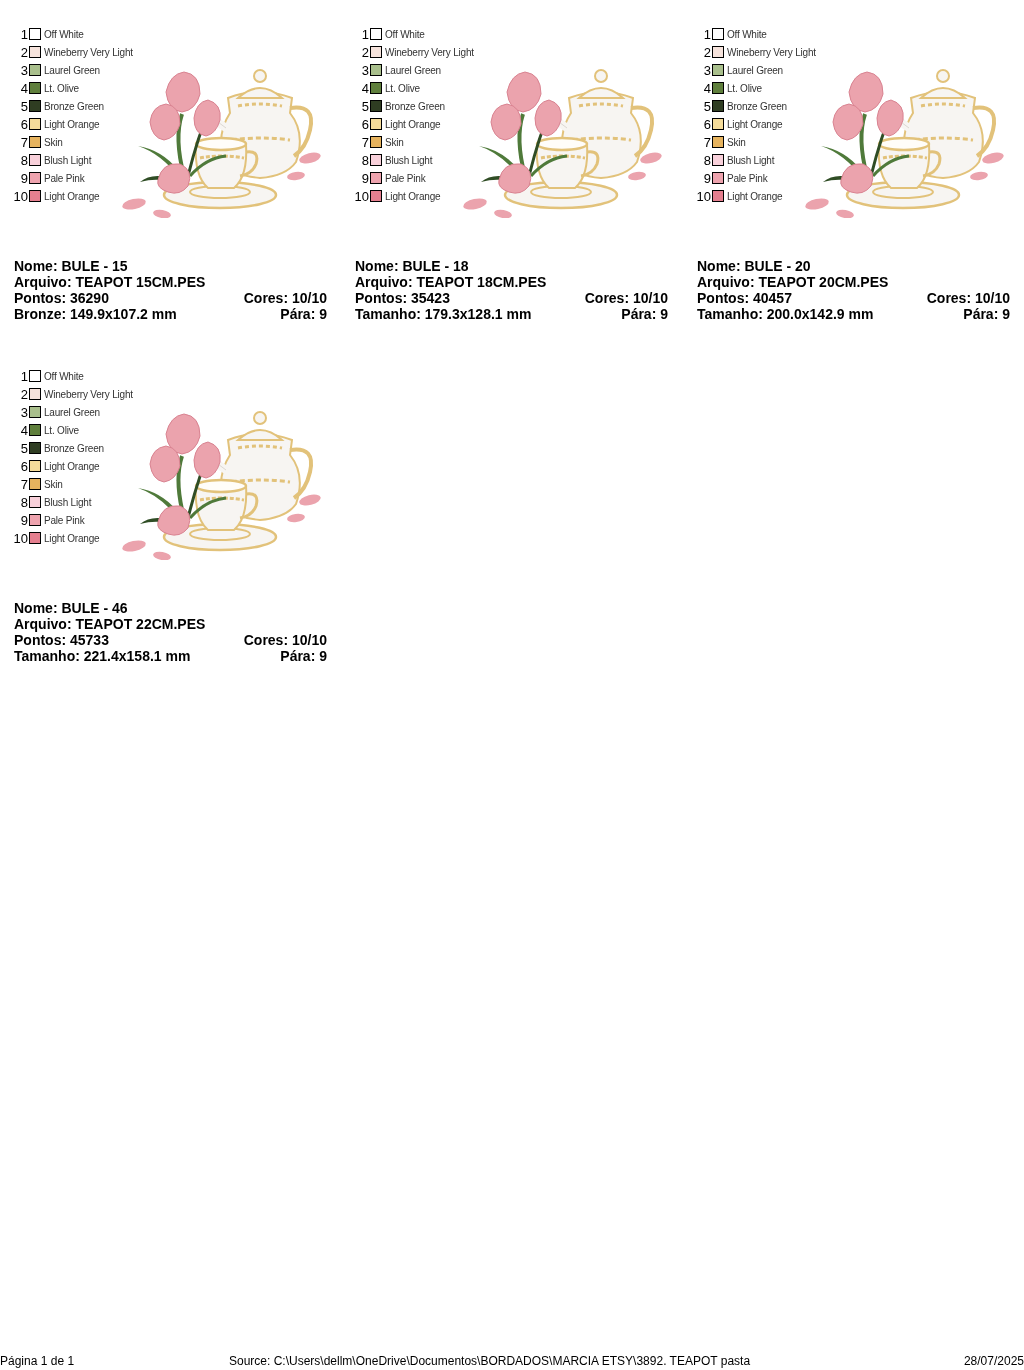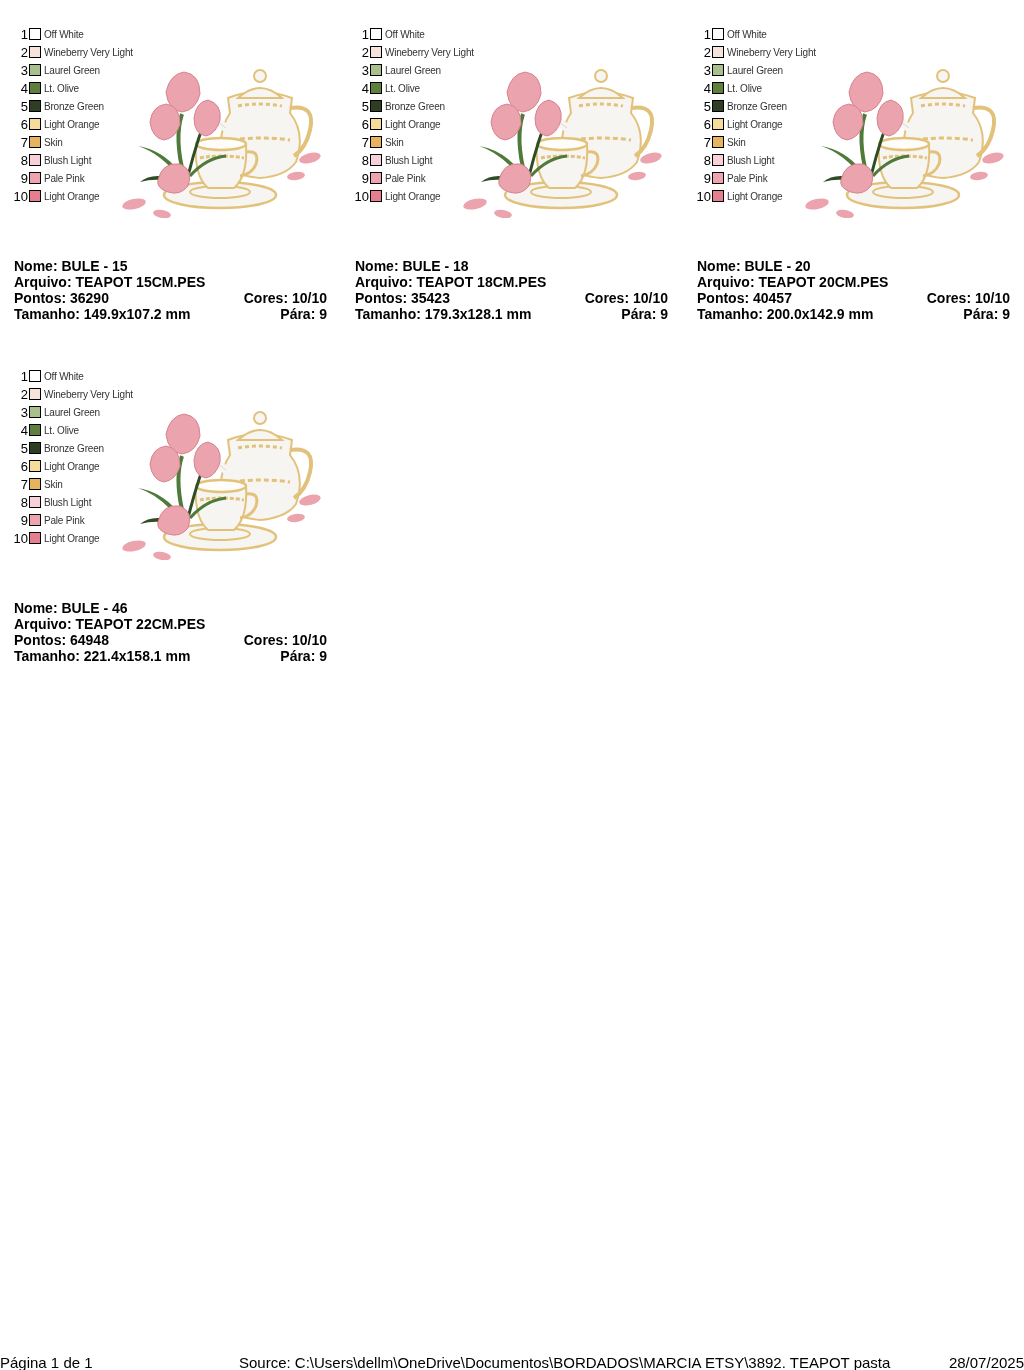--- a/index.html
+++ b/index.html
@@ -7,21 +7,21 @@
          font-family: "Liberation Sans", sans-serif; color: #000; }
   .card { position: absolute; width: 330px; height: 320px; }
   .palette { position: absolute; left: 0; top: 0; }
   .swatch-row { position: absolute; left: 0; height: 18px; display: flex; align-items: center; }
   .swatch-num { width: 28px; text-align: right; font-size: 13px; line-height: 13px; padding-right: 1px; }
   .swatch-box { width: 12px; height: 12px; border: 1px solid #000; box-sizing: border-box; }
   .swatch-name { font-size: 10px; margin-left: 3px; color: #333; white-space: nowrap; letter-spacing: -0.2px; }
   .design { position: absolute; left: 110px; top: 38px; width: 220px; height: 160px; }
   .info { position: absolute; left: 14px; top: 238px; width: 313px; font-weight: bold; font-size: 14px; line-height: 16px; }
   .info-row { display: flex; justify-content: space-between; white-space: nowrap; }
-  .footer { position: absolute; top: 1354px; font-size: 15px; color: #000; white-space: nowrap; }
+  .footer { position: absolute; top: 1354px; font-size: 12px; color: #000; white-space: nowrap; }
 </style>
 </head>
 <body>
 
 <div class="card" style="left:0px; top:20px;">
   <div class="palette">
       <div class="swatch-row" style="top: 5px;">
         <span class="swatch-num">1</span>
         <span class="swatch-box" style="background: rgb(255, 255, 255);"></span>
         <span class="swatch-name">Off White</span>
@@ -117,21 +117,21 @@
         <span>Nome: BULE - 15</span>
       </div>
     <div class="info-row">
         <span>Arquivo: TEAPOT 15CM.PES</span>
       </div>
     <div class="info-row">
         <span>Pontos: 36290</span>
         <span>Cores: 10/10</span>
       </div>
     <div class="info-row">
-        <span>Tamanho: 149.9x107.2 mm</span>
+        <span>Bronze: 149.9x107.2 mm</span>
         <span>Pára: 9</span>
       </div>
   </div>
 </div>
 
 <div class="card" style="left:341px; top:20px;">
   <div class="palette">
       <div class="swatch-row" style="top: 5px;">
         <span class="swatch-num">1</span>
         <span class="swatch-box" style="background: rgb(255, 255, 255);"></span>
@@ -446,25 +446,25 @@
   <ellipse cx="186" cy="118" rx="9" ry="4" fill="#eba3ad" transform="rotate(-8 186 118)"></ellipse>
 </svg></div>
   <div class="info">
     <div class="info-row">
         <span>Nome: BULE - 46</span>
       </div>
     <div class="info-row">
         <span>Arquivo: TEAPOT 22CM.PES</span>
       </div>
     <div class="info-row">
-        <span>Pontos: 64948</span>
+        <span>Pontos: 45733</span>
         <span>Cores: 10/10</span>
       </div>
     <div class="info-row">
         <span>Tamanho: 221.4x158.1 mm</span>
         <span>Pára: 9</span>
       </div>
   </div>
 </div>
 
 <div class="footer" style="left:0px;">Página 1 de 1</div>
-<div class="footer" style="left:229px;margin-left:10px;">Source: C:\Users\dellm\OneDrive\Documentos\BORDADOS\MARCIA ETSY\3892. TEAPOT pasta</div>
+<div class="footer" style="left:229px;">Source: C:\Users\dellm\OneDrive\Documentos\BORDADOS\MARCIA ETSY\3892. TEAPOT pasta</div>
 <div class="footer" style="right:0px;">28/07/2025</div>
 
 </body></html>

